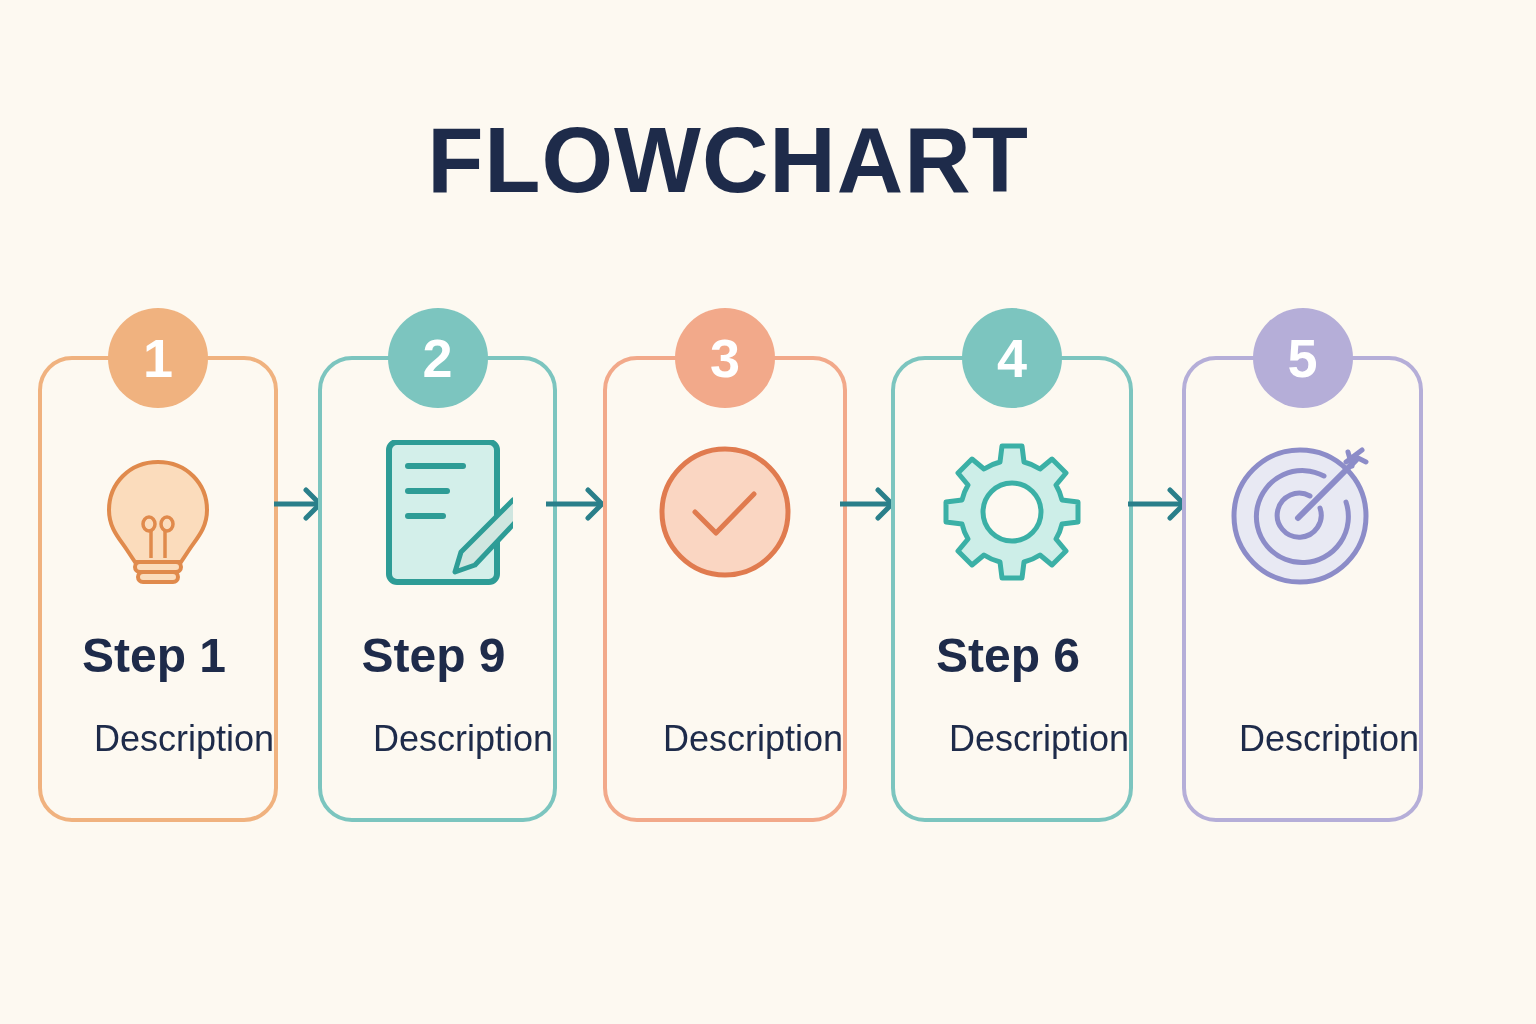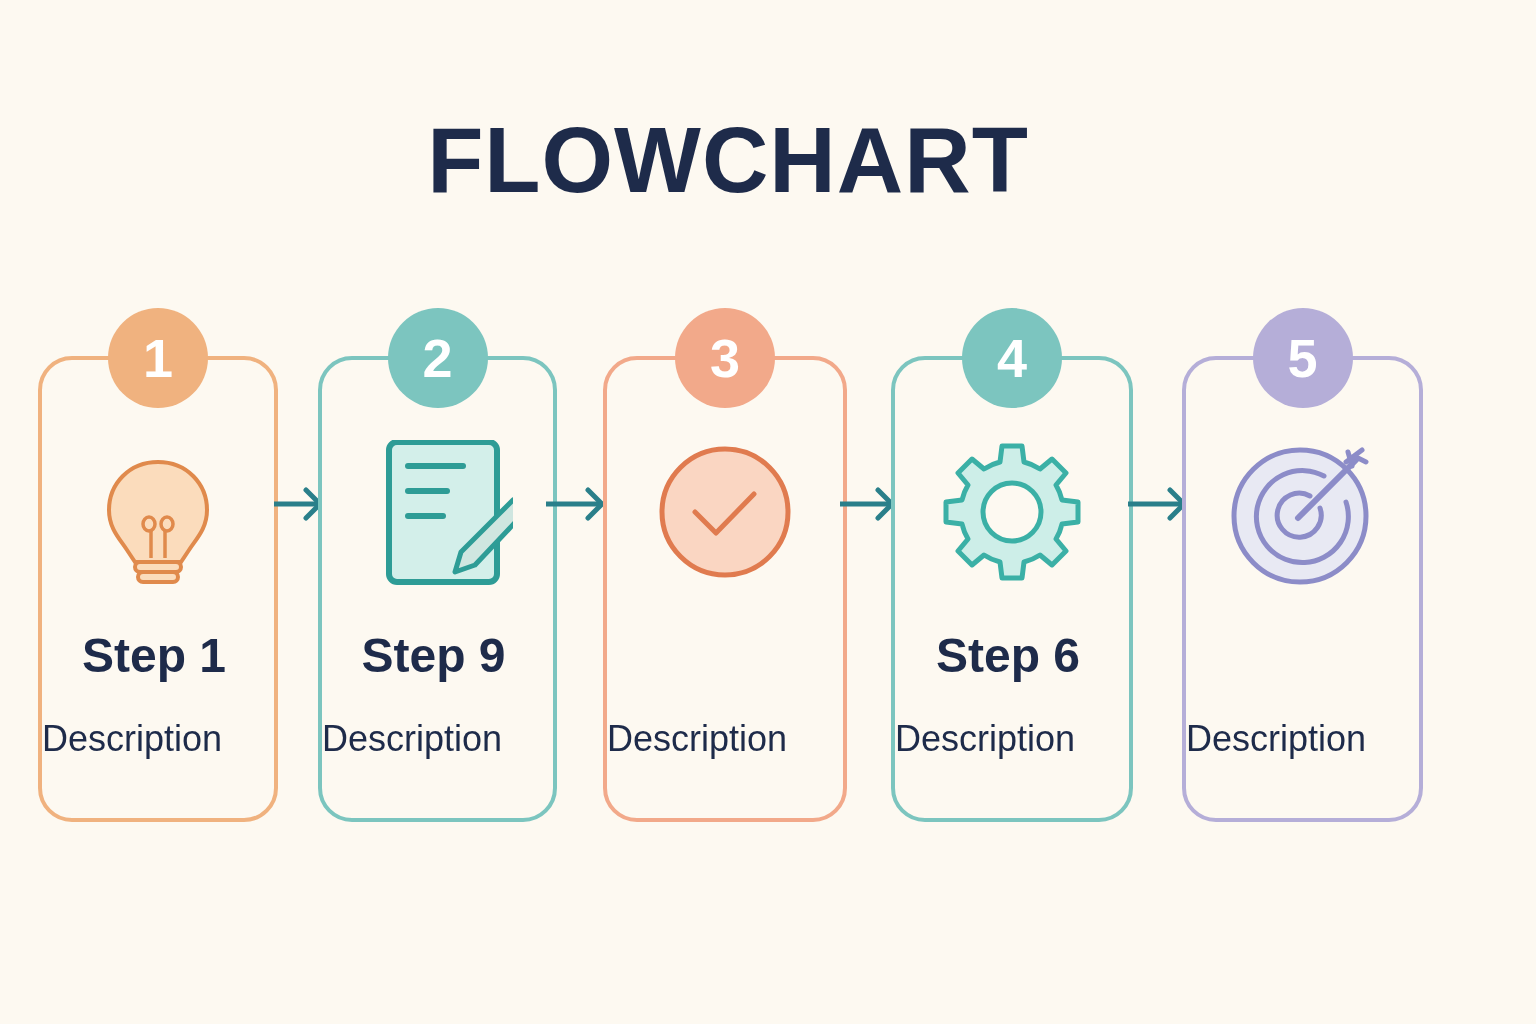--- a/index.html
+++ b/index.html
@@ -2,21 +2,21 @@
 <html><head>
 <meta charset="utf-8">
 <style>
   html,body{margin:0;padding:0;}
   body{width:1536px;height:1024px;background:#fdf9f1;position:relative;overflow:hidden;font-family:"Liberation Sans","DejaVu Sans",sans-serif;}
   .title{position:absolute;left:0;width:1456px;top:108px;text-align:center;font-size:92px;font-weight:bold;color:#1e2b4a;letter-spacing:1px;}
   .card{position:absolute;top:356px;height:466px;border:4px solid;border-radius:34px;box-sizing:border-box;background:#fdf9f1;}
   .badge{position:absolute;top:-52px;left:50%;margin-left:-50px;width:100px;height:100px;border-radius:50%;color:#fff;font-size:54px;font-weight:bold;text-align:center;line-height:100px;}
   .icon{position:absolute;top:80px;left:50%;margin-left:-75px;width:150px;height:150px;}
   .step-title{position:absolute;top:268px;left:0;right:8px;text-align:center;font-size:48px;font-weight:bold;color:#1e2b4a;}
-  .step-desc{position:absolute;top:358px;left:0;right:0;text-align:left;font-size:36px;color:#1e2b4a;}
+  .step-desc{position:absolute;top:358px;left:0;right:0;text-align:right;font-size:36px;color:#1e2b4a;padding-left:13px;}
   .arrow{position:absolute;top:484px;width:60px;height:40px;}
 </style>
 </head>
 <body>
 
 <div class="title">FLOWCHART</div>
 
 <div class="card" style="left:38px;width:240px;border-color:#f0b27f;">
   <div class="badge" style="background:#f0b27f;">1</div>
   <svg class="icon" viewBox="0 0 150 150">

